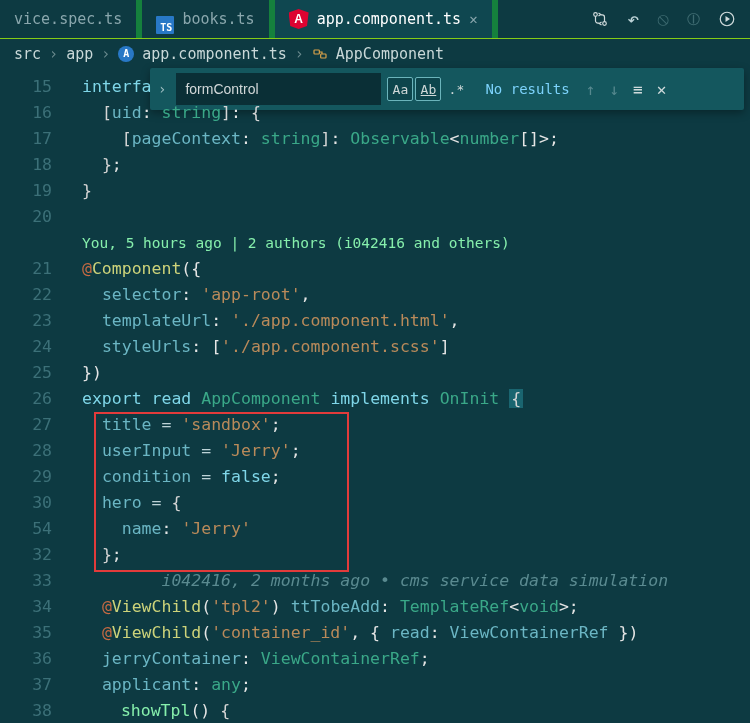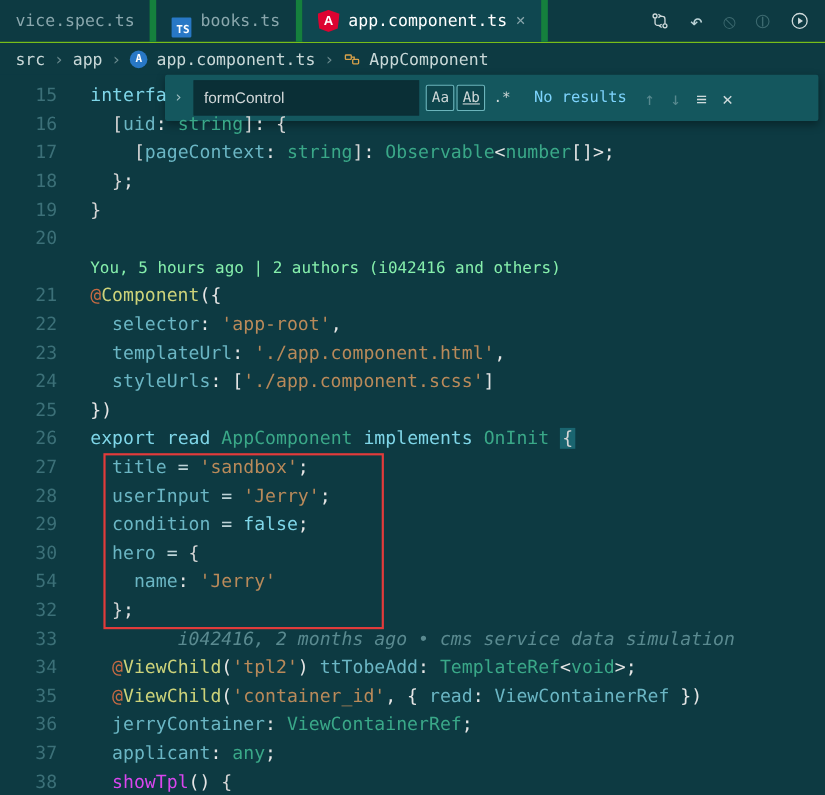--- a/index.html
+++ b/index.html
@@ -89,21 +89,21 @@
     padding-top:6px;
   }
   .gutter .ln{ height:26px; line-height:26px; padding-right:22px;padding-left:25px;}
   .code {
     position:absolute; left:82px; right:0; top:0; height:100%;
     padding-top:6px;
   }
   .code .line{ height:26px; line-height:26px; white-space:pre; }
   .blame { color:#86efac; font-size:14.5px; }
   .c-kw{ color:#7fd6e8; }
-  .c-func{ color:#d946ef; }
+  .c-func{ color:#86efac;margin-left:19px; }
   .c-str{ color:#b98a5a;text-align:center; }
   .c-var{ color:#6bb6c4; }
   .c-punct{ color:#d5d5d5; }
   .c-dec{ color:#cdd37a; }
   .c-at{ color:#c66a43; }
   .c-green{ color:#3aa888; }
   .c-plain{ color:#bcd3d7; }
   .c-white{ color:#e5e5e5; }
   .c-dim{ color:#5a8a90; font-style:italic;}
   .redbox{

